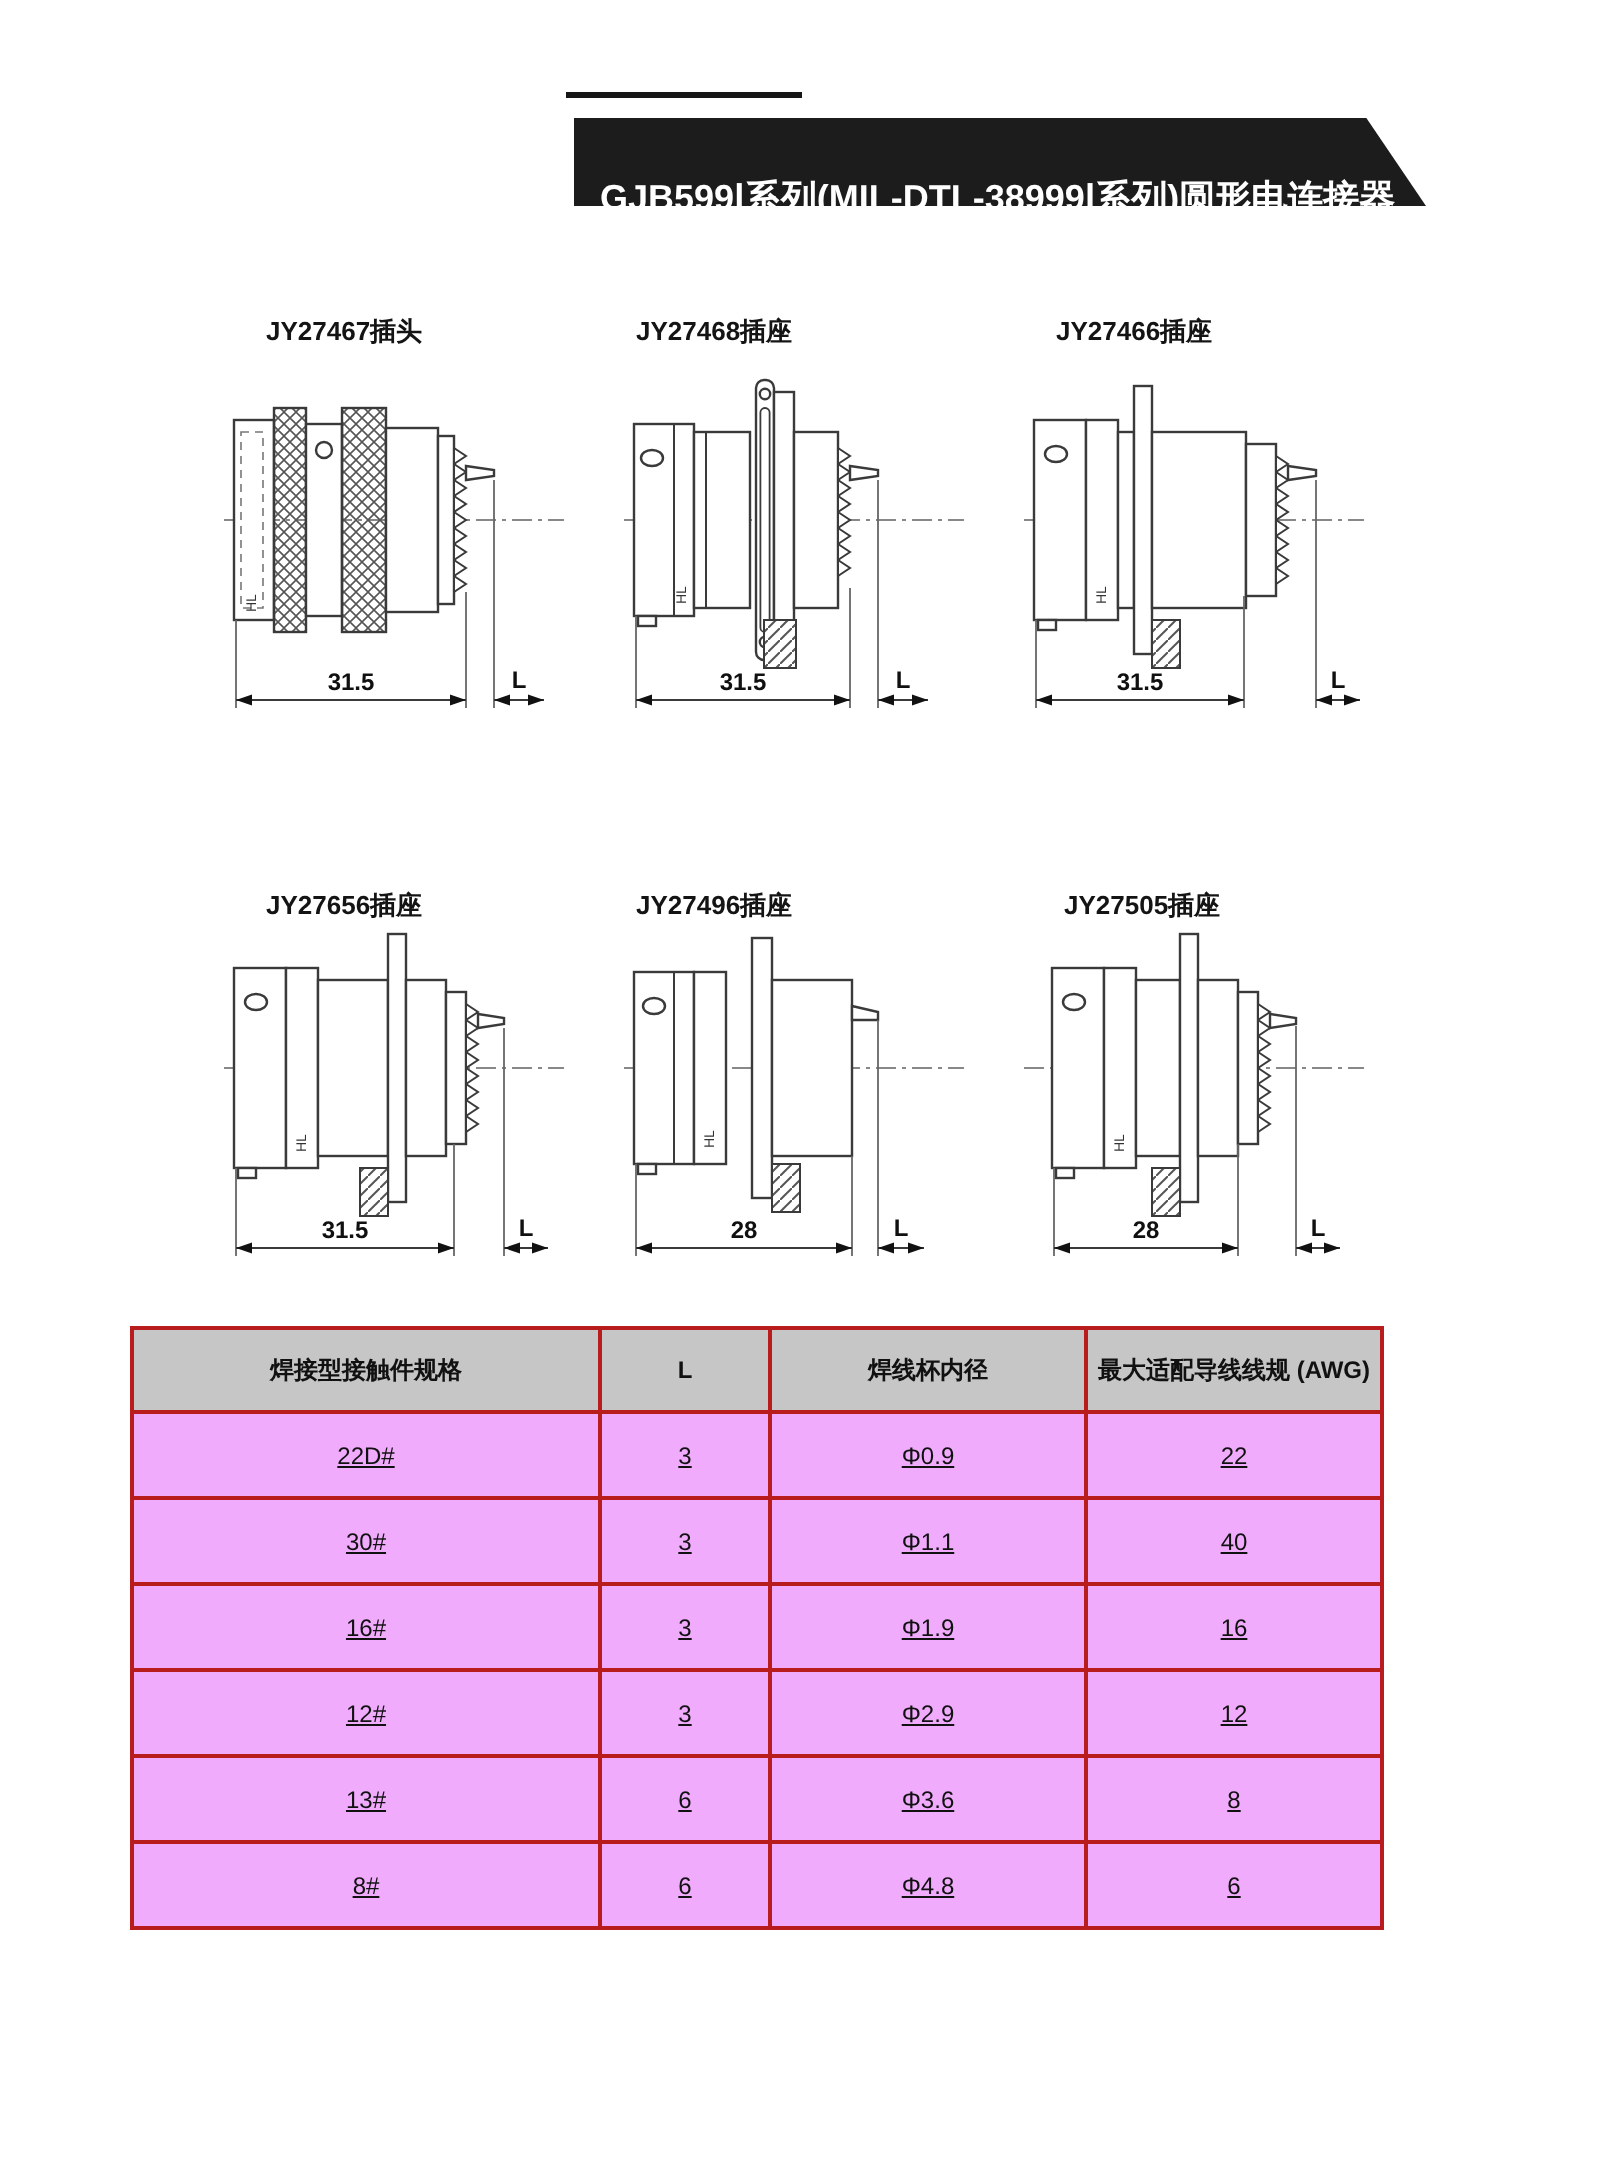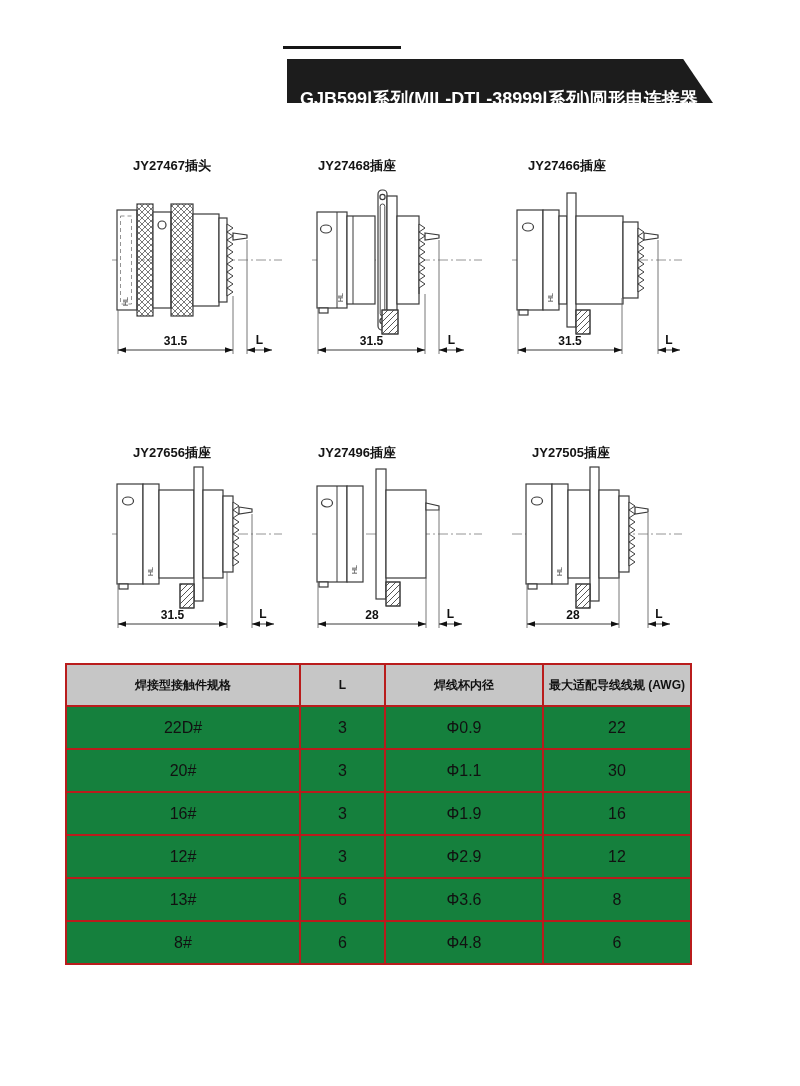--- a/index.html
+++ b/index.html
@@ -11,21 +11,21 @@
           display:flex;align-items:center;padding-left:13px;box-sizing:border-box;}
   .banner span{color:#fff;font-size:18px;font-weight:bold;white-space:nowrap;margin-top:36px;}
   .heading{position:absolute;left:66px;top:129px;font-size:15px;font-weight:bold;color:#101010;}
   .flabel{position:absolute;font-size:13px;font-weight:bold;color:#141414;white-space:nowrap;text-align:center;}
   .fig{position:absolute;width:185px;height:172px;}
   svg text.dim{font:bold 12px "Liberation Sans",sans-serif;fill:#101010;text-anchor:middle;}
   svg text.hl{font:7px "Liberation Sans",sans-serif;fill:#333;text-anchor:start;}
   table.spec{position:absolute;left:65px;top:663px;border-collapse:collapse;table-layout:fixed;width:625px;}
   table.spec th,table.spec td{border:2px solid #b91c1c;text-align:center;vertical-align:middle;padding:0;}
   table.spec th{background:#c6c6c6;font-size:12px;font-weight:bold;height:40px;}
-  table.spec td{background:#15803d;font-size:16px;height:41px;}
+  table.spec td{background:#f0abfc;font-size:12px;height:41px;text-decoration:underline;}
 </style>
 </head>
 <body>
 
 <svg width="0" height="0" style="position:absolute">
   <defs>
     <pattern id="knurlPat" patternUnits="userSpaceOnUse" width="6" height="6">
       <path d="M0,0 L6,6 M6,0 L0,6" stroke="#555" stroke-width="0.8" fill="none"></path>
     </pattern>
     <pattern id="hatchPat" patternUnits="userSpaceOnUse" width="6" height="6">
@@ -236,24 +236,24 @@
       </tr>
     </thead>
     <tbody>
       <tr>
         <td>22D#</td>
         <td>3</td>
         <td>Φ0.9</td>
         <td>22</td>
       </tr>
       <tr>
-        <td>20#</td>
+        <td>30#</td>
         <td>3</td>
         <td>Φ1.1</td>
-        <td>30</td>
+        <td>40</td>
       </tr>
       <tr>
         <td>16#</td>
         <td>3</td>
         <td>Φ1.9</td>
         <td>16</td>
       </tr>
       <tr>
         <td>12#</td>
         <td>3</td>

